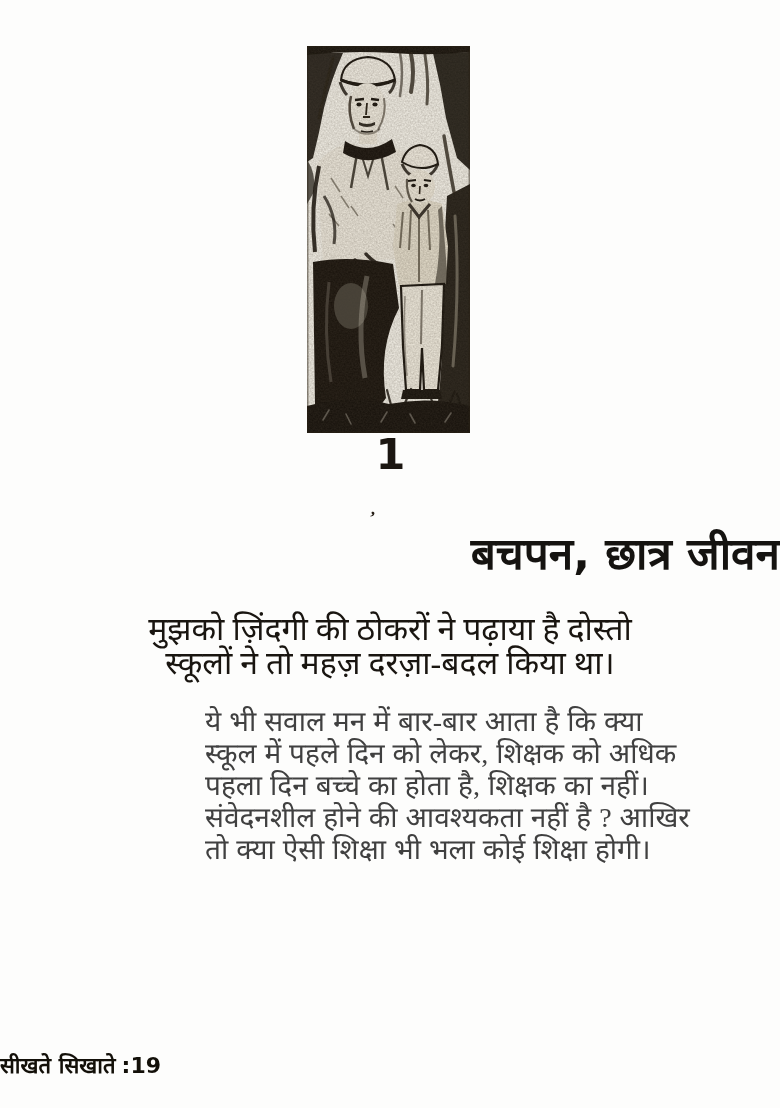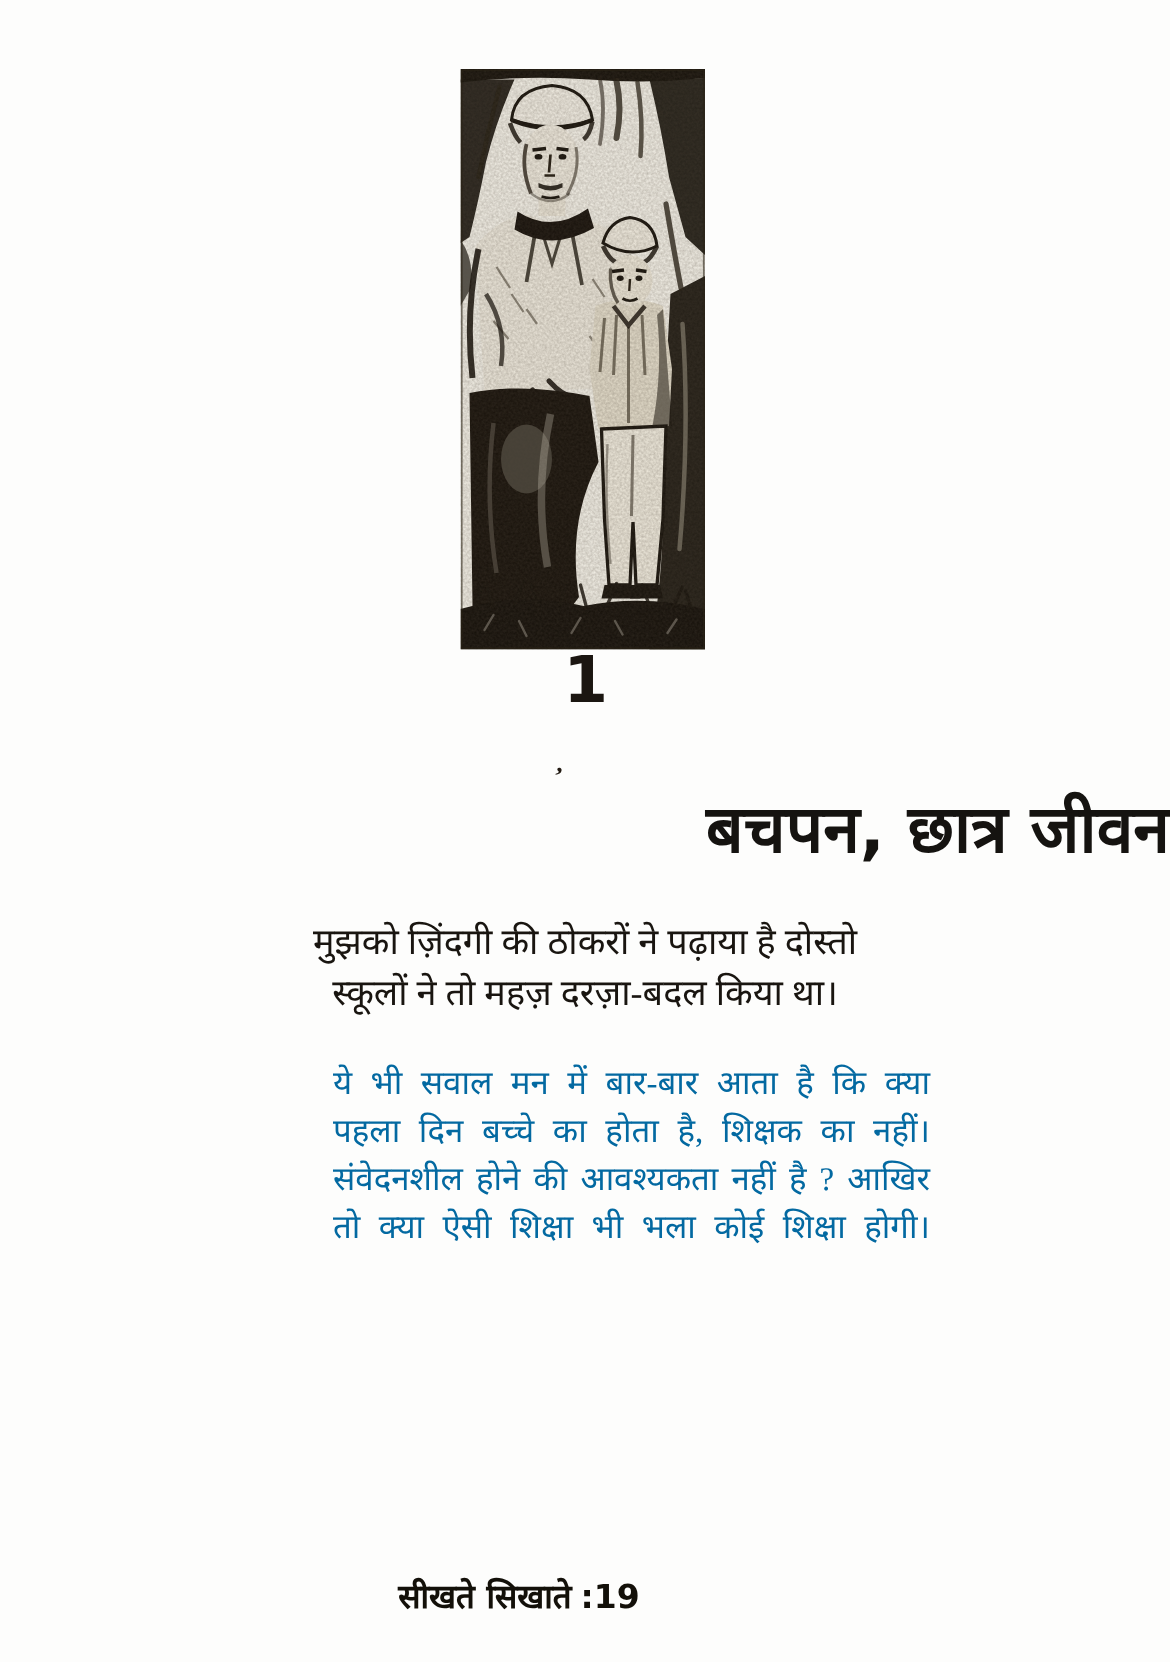--- a/index.html
+++ b/index.html
@@ -63,48 +63,47 @@
     line-height: 60px;
     letter-spacing: 0px;
     color: #151310;
   }
   .verse {
     position: absolute;
     left: 0;
     top: 612px;
     width: 780px;
     text-align: center;
-    font-size: 24px;
+    font-size: 32px;
     line-height: 34px;
     color: #191510;
   }
   .paragraph {
     position: absolute;
-    left: 222px;
+    left: 205px;
     top: 706px;
     width: 398px;
-    font-size: 22px;
-    color: #0369a1;
+    font-size: 28px;
+    color: #404040;
   }
   .paragraph .pline {
     line-height: 32px;
     text-align: justify;
     text-align-last: justify;
     white-space: nowrap;
     display: block;
     width: 100%;
   }
   
   .paragraph .pline { word-spacing: 1px; }
   .page-footer {
     position: absolute;
     left: 0;
     top: 1052px;
     width: 692px;
-    text-align: center;
     font-family: "DejaVu Sans", "Liberation Sans", sans-serif;
     font-weight: 700;
     font-size: 22px;
     line-height: 28px;
     color: #131009;
   }
   .page-footer .pagenum { margin-left: 6px; }
 </style>
 </head>
 <body>
@@ -235,20 +234,21 @@
 
   <h1 class="chapter-title">बचपन, छात्र जीवन</h1>
 
   <div class="verse">
     <div class="vline">मुझको ज़िंदगी की ठोकरों ने पढ़ाया है दोस्तो</div>
     <div class="vline">स्कूलों ने तो महज़ दरज़ा-बदल किया था।</div>
   </div>
 
   <div class="paragraph">
     <span class="pline">ये भी सवाल मन में बार-बार आता है कि क्या</span>
+    <span class="pline">स्कूल में पहले दिन को लेकर, शिक्षक को अधिक</span>
     <span class="pline">पहला दिन बच्चे का होता है, शिक्षक का नहीं।</span>
     <span class="pline">संवेदनशील होने की आवश्यकता नहीं है ? आखिर</span>
     <span class="pline">तो क्या ऐसी शिक्षा भी भला कोई शिक्षा होगी।</span>
   </div>
 
   <div class="page-footer">
     <span>सीखते सिखाते</span><span class="pagenum">:19</span>
   </div>
 
 </div>

